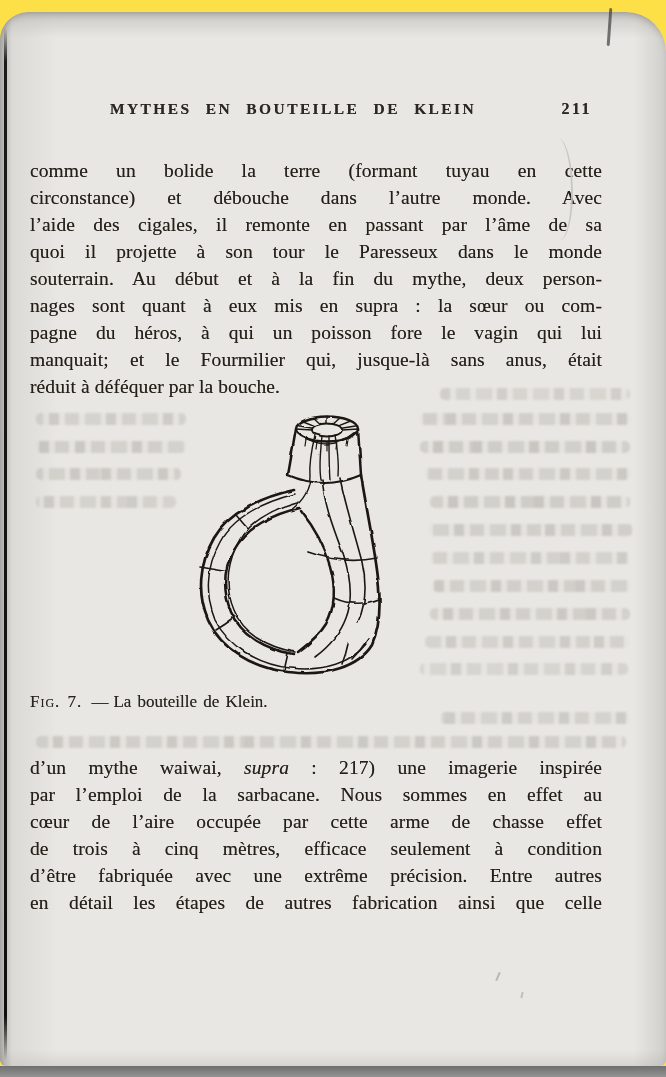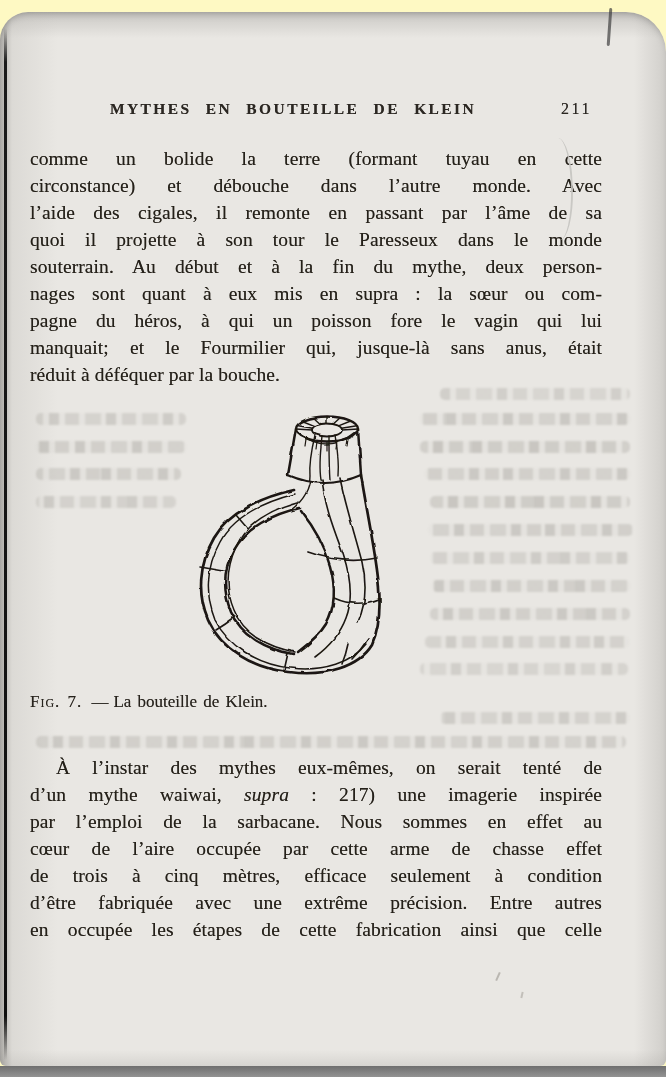--- a/index.html
+++ b/index.html
@@ -1,17 +1,17 @@
 <!DOCTYPE html>
 <html><head>
 <meta charset="utf-8">
 <style>
   html,body{margin:0;padding:0;background:#565656;}
   .stage{position:relative;width:666px;height:1077px;overflow:hidden;
-         background:#fef9c3;font-family:"Liberation Serif","DejaVu Serif",serif;}
+         background:#fde047;font-family:"Liberation Serif","DejaVu Serif",serif;}
   .bottom-band{position:absolute;left:0;top:1066px;width:666px;height:11px;
          background:linear-gradient(180deg,#6f6f6f,#939393);}
   .page{position:absolute;left:0;top:12px;width:666px;height:1054px;
          background-color:#e9e7e3;
          background-image:
            linear-gradient(90deg,rgba(125,123,119,.55) 0,rgba(195,193,188,.35) 12px,rgba(0,0,0,0) 58px),
            linear-gradient(270deg,rgba(150,148,144,.30) 0,rgba(0,0,0,0) 32px),
            linear-gradient(180deg,rgba(120,118,114,.28) 0,rgba(0,0,0,0) 26px),
            linear-gradient(0deg,rgba(150,148,144,.22) 0,rgba(0,0,0,0) 16px);
          border-radius:28px 40px 6px 6px;
@@ -26,26 +26,26 @@
          opacity:.9;transform:rotate(-1deg);}
   .stray-mark{position:absolute;width:0;height:9px;border-left:2px solid #938f88;opacity:.55;}
   .stray-1{left:497px;top:972px;transform:rotate(24deg);}
   .stray-2{left:521px;top:992px;height:6px;transform:rotate(14deg);opacity:.45;}
 
   .column{position:absolute;left:30px;width:572px;}
   .header-row{top:100px;height:22px;}
   .header-title{display:block;text-align:center;padding-right:46px;
          font-size:15.5px;font-weight:700;letter-spacing:2.4px;word-spacing:8px;
          color:#2b2722;text-shadow:0 0 .5px rgba(43,39,34,.6);}
-  .page-number{position:absolute;right:10px;top:0;font-size:16px;font-weight:400;
+  .page-number{position:absolute;right:10px;top:0;font-size:16px;font-weight:700;
          letter-spacing:2.5px;color:#2b2722;text-shadow:0 0 .5px rgba(43,39,34,.6);}
 
   .bodytext{font-size:19.5px;line-height:27px;color:#242019;
          text-shadow:0 0 .6px rgba(40,34,27,.55);letter-spacing:.1px;}
-  .para-1{top:145px;font-family:Liberation Serif, serif;}
+  .para-1{top:157px;font-family:Liberation Serif, serif;}
   .para-2{top:754px;}
   .line{text-align:justify;text-align-last:justify;}
   .line.no-just{text-align-last:left;}
   .line.indent{text-indent:26px;}
   .italic{font-style:italic;}
 
   .smudge{position:absolute;height:12px;border-radius:5px;filter:blur(1.3px);
          background:repeating-linear-gradient(90deg,
             rgba(148,145,138,.70) 0 10px, rgba(148,145,138,.10) 10px 16px,
             rgba(148,145,138,.55) 16px 30px, rgba(148,145,138,.08) 30px 36px,
@@ -146,25 +146,24 @@
         <path stroke-width="1.6" d="M52,103 Q58,110 64,117 M16,155 Q28,157 40,159 M32,218 Q42,212 51,205 M100,259 Q102,250 104,241 M158,252 Q162,242 164,232"></path>
       </g>
     </svg>
   </div>
 
   <div class="column caption" style="position:absolute;">
     <span class="lbl">Fig. 7.</span><span class="dash">—</span><span>La bouteille de Klein.</span>
   </div>
 
   <div class="column bodytext para-2" style="position:absolute;">
-    <div class="line indent">À l’instar des mythes eux-mêmes, on serait tenté de</div>
     <div class="line"><span>d’un mythe waiwai, </span><span class="italic">supra</span><span> : 217) une imagerie inspirée</span></div>
     <div class="line">par l’emploi de la sarbacane. Nous sommes en effet au</div>
     <div class="line">cœur de l’aire occupée par cette arme de chasse effet</div>
     <div class="line">de trois à cinq mètres, efficace seulement à condition</div>
     <div class="line">d’être fabriquée avec une extrême précision. Entre autres</div>
-    <div class="line">en occupée les étapes de cette fabrication ainsi que celle</div>
+    <div class="line">en détail les étapes de autres fabrication ainsi que celle</div>
   </div>
 
   <div class="pencil-bracket"></div>
   <div class="stray-mark stray-1"></div>
   <div class="stray-mark stray-2"></div>
 </div>
 
 </body></html>

